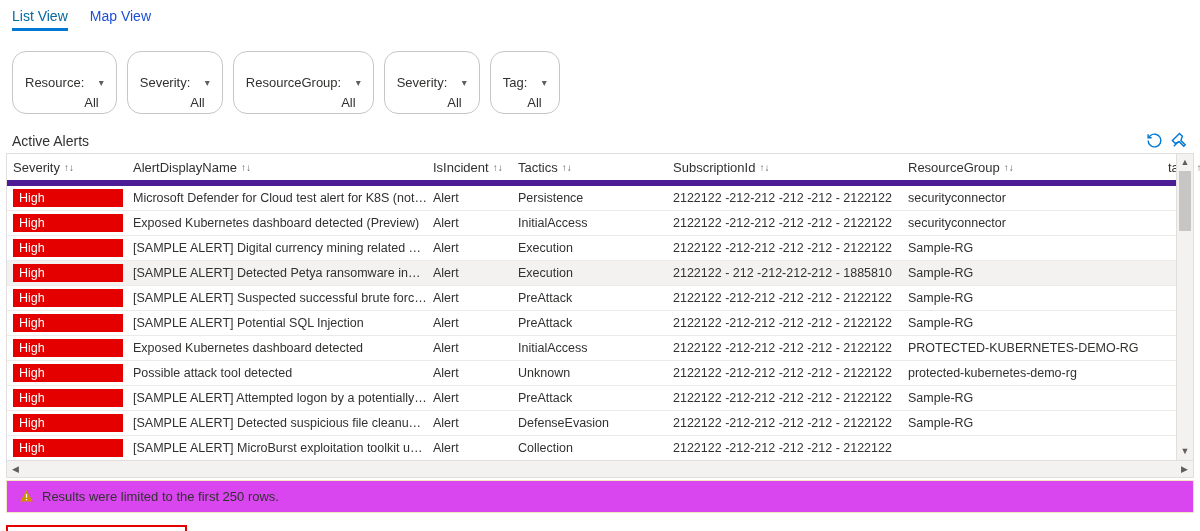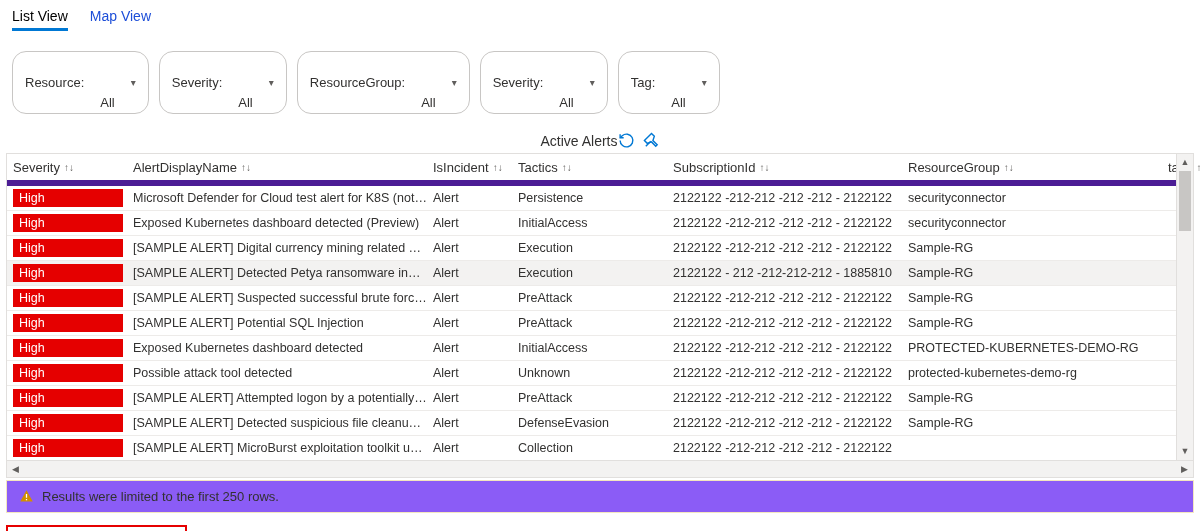--- a/index.html
+++ b/index.html
@@ -17,44 +17,44 @@
     gap: 22px;
     padding: 0 6px 6px 6px;
   }
   .tab {
     padding-bottom: 4px;
     cursor: pointer;
     font-size: 14px;
     color: #1d4ed8;
   }
   .tab.active {
-    color: #000000;
+    color: #0369a1;
     border-bottom: 3px solid #0078d4;
     font-weight: 400;
   }
   .filters {
     display: flex;
     gap: 10px;
     padding: 14px 6px 18px 6px;
   }
   .pill {
     border: 1px solid #c8c6c4;
     border-radius: 14px;
     padding: 3px 12px;
     font-size: 13px;
     display: flex;
     align-items: center;
-    gap: 16px;
+    gap: 0;
     cursor: pointer;
   }
   .pill .v { font-weight: 400; margin-top: 40px; }
   .chev { font-size: 10px; color: #605e5c; }
   .section-row {
     display: flex;
-    justify-content: center;
+    justify-content: space-between;
     align-items: center;
     padding: 0 6px 4px 6px;
   }
   .section-title { font-size: 14px; }
   .tools { display: flex; gap: 8px; }
   .tool-icon { color: #0078d4; cursor: pointer; font-size: 16px; }
   .grid-wrap {
     border: 1px solid #e1dfdd;
     margin: 0 0 0 0;
     position: relative;
@@ -101,21 +101,21 @@
   }
   .varrow { height: 17px; text-align: center; font-size: 9px; color: #605e5c; cursor: pointer; line-height:17px;}
   .vthumb { position: absolute; top: 17px; left: 2px; right: 2px; height: 60px; background: #c8c6c4; }
   .hscroll {
     height: 17px; background: #f3f2f1;
     display: flex; justify-content: space-between;
     border-top: 1px solid #e1dfdd;
   }
   .harrow { width: 17px; text-align: center; font-size: 9px; color: #605e5c; cursor: pointer; line-height:17px;}
   .warn-bar {
-    background: #8b5cf6;
+    background: #d946ef;
     display: flex; align-items: center;
     gap: 8px;
     padding: 8px 12px;
     margin-top: 2px;
     font-size: 13px;
     border: 1px solid #f3e6c0;
   }
   .warn-ico { color: #d18f00; }
   .action-zone { margin-top: 12px; padding: 20px; display: inline-block; border: 2px solid #e60000; }
   .primary-btn {

